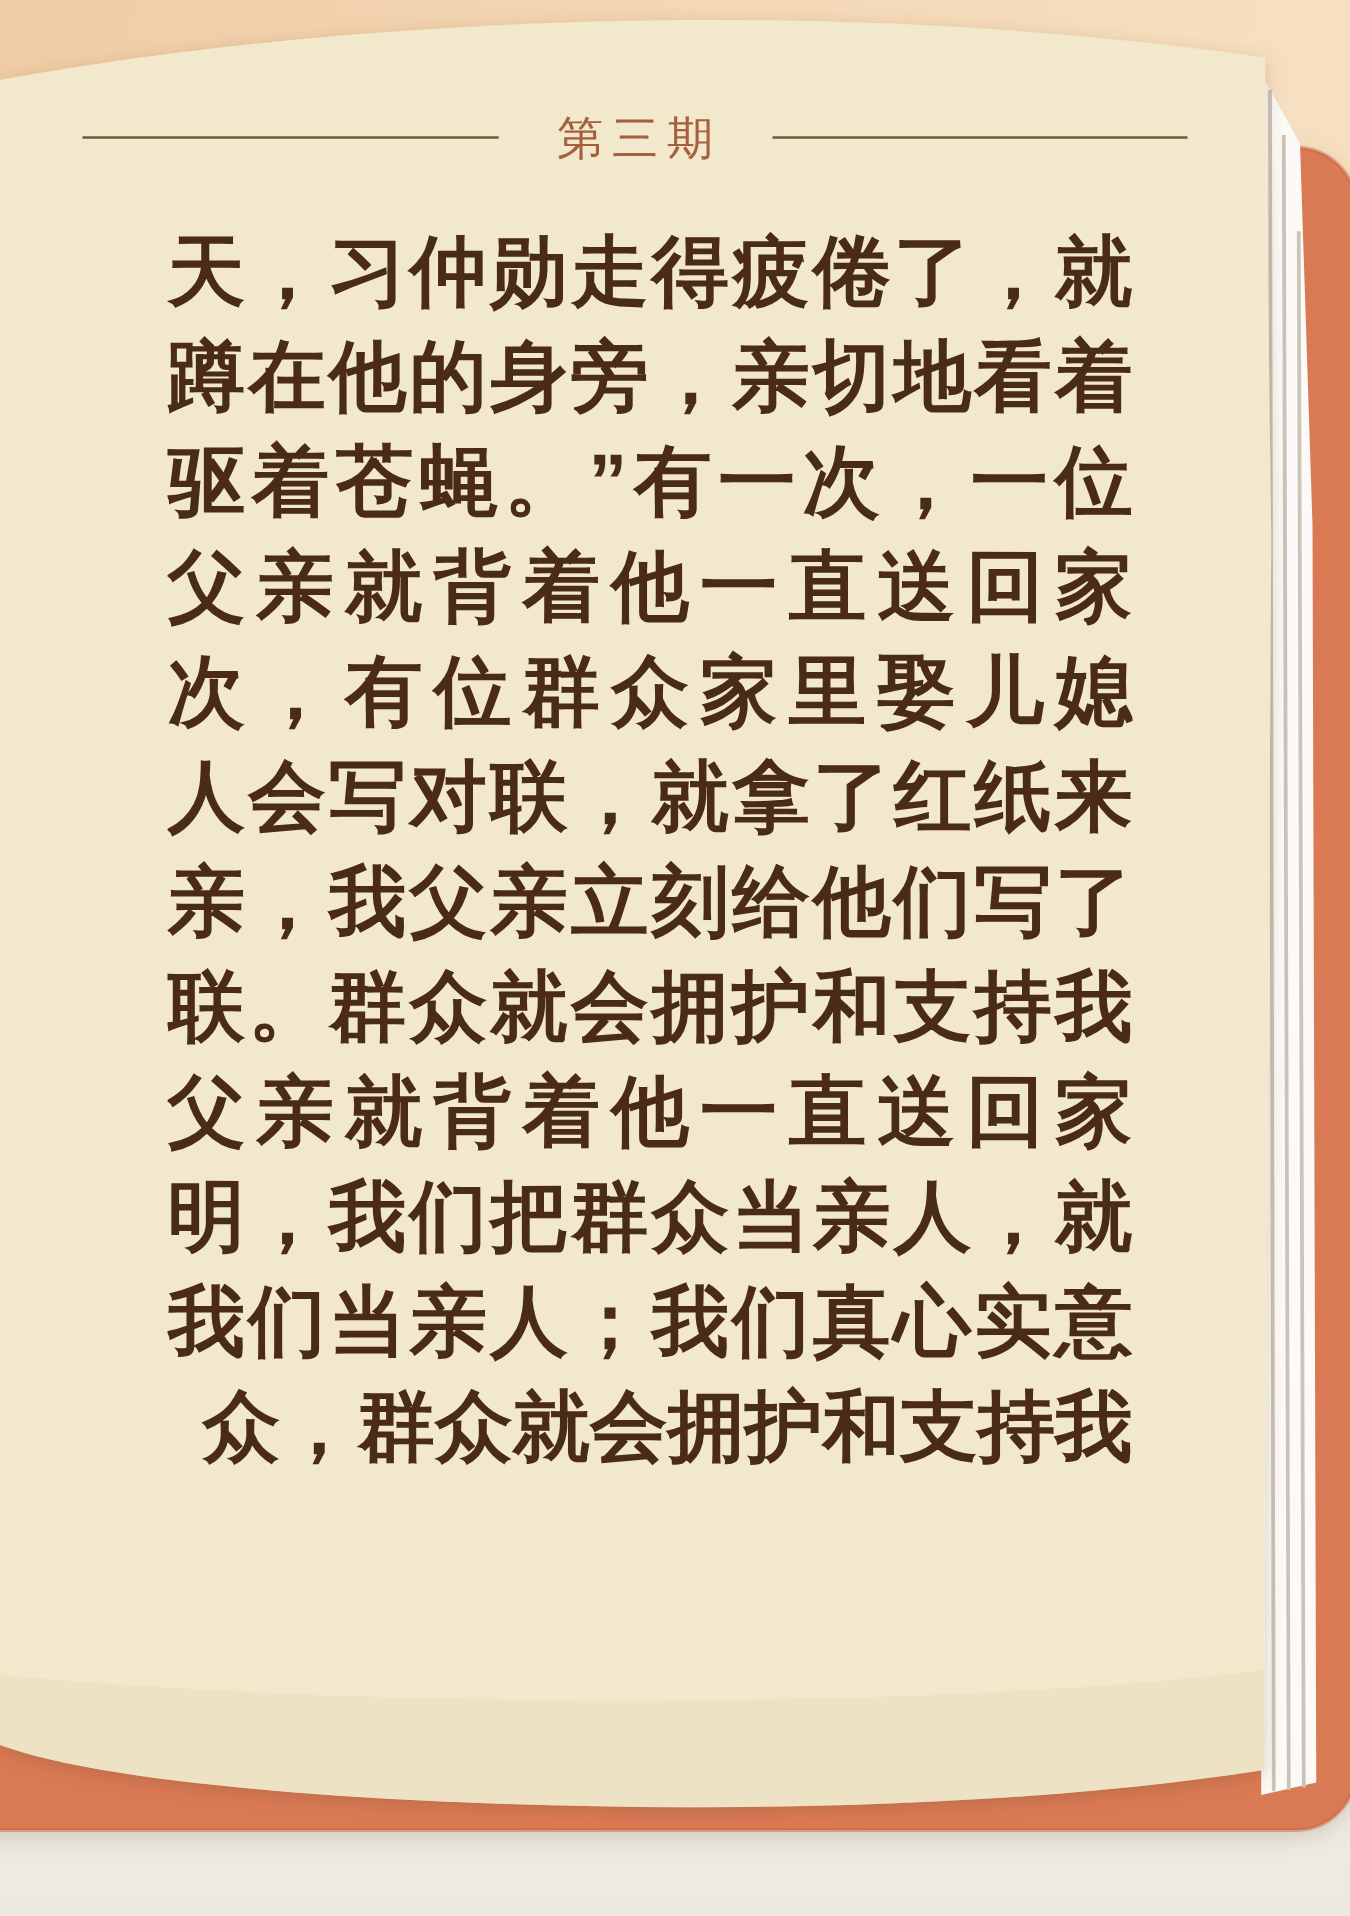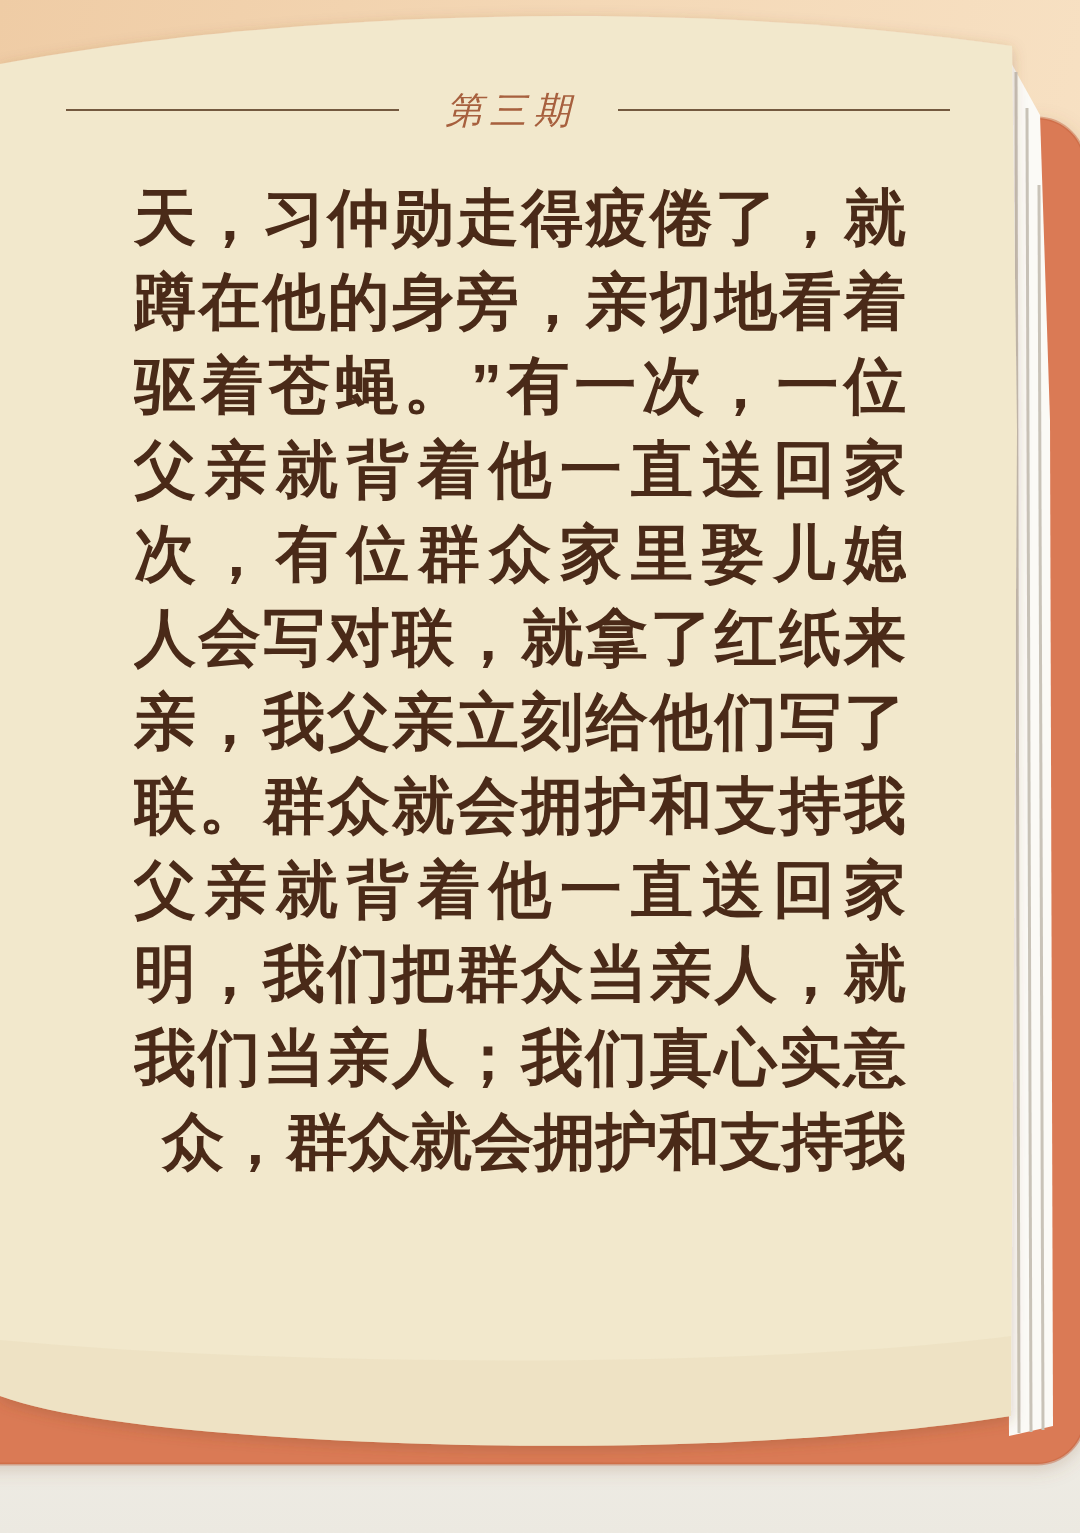--- a/index.html
+++ b/index.html
@@ -36,21 +36,20 @@
   }
   .header-rule { flex: 1; height: 2px; background: #5E4026; opacity: 0.85; }
   .issue-label {
     color: #A7603E;
     font-size: 37px;
     font-weight: 400;
     letter-spacing: 7px;
     white-space: nowrap;
     line-height: 1;
     padding-left: 7px; 
-    font-style: italic;
   }
 
   
   .article-body {
     position: absolute;
     left: 134px; top: 176px; width: 772px;
     z-index: 5;
     color: #4A2A18;
   }
   .text-line {

